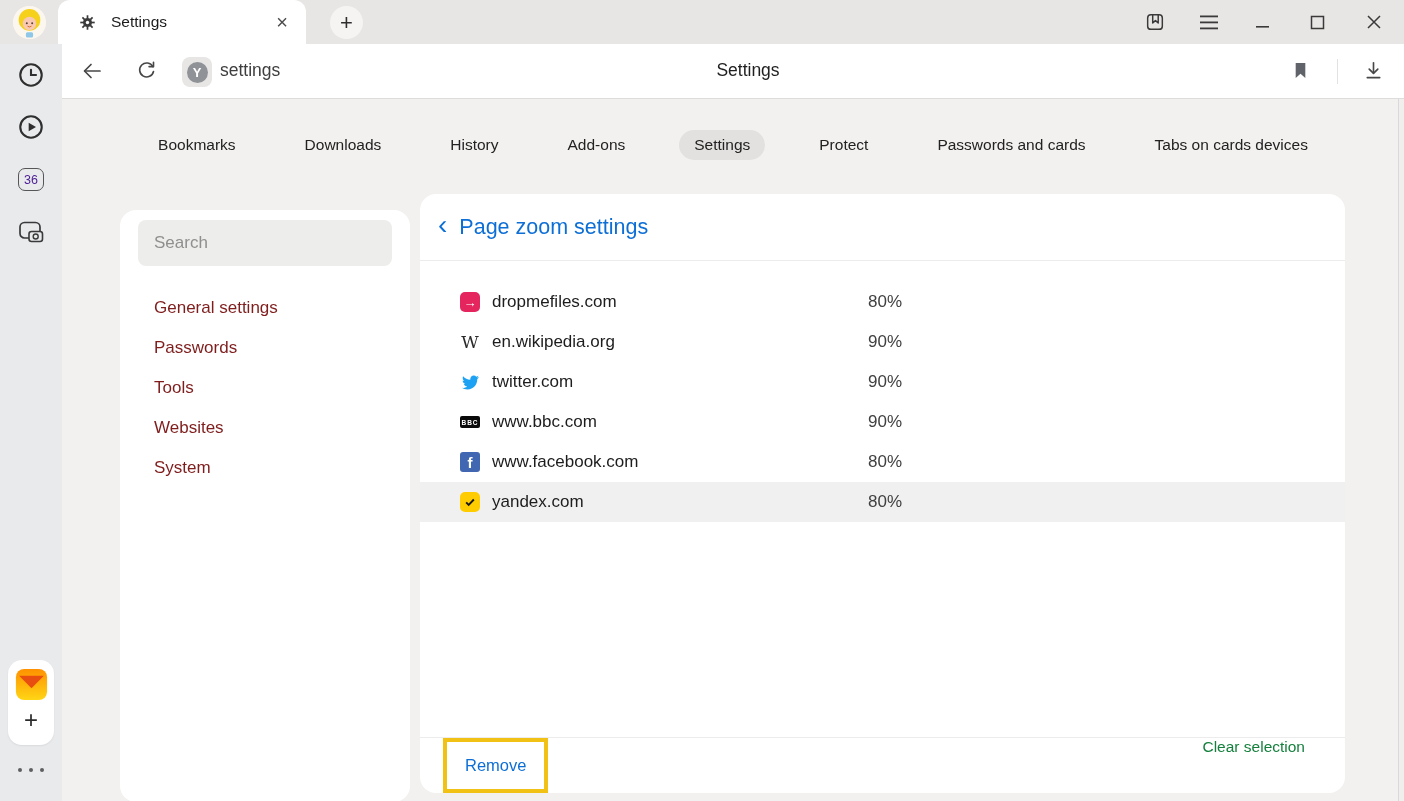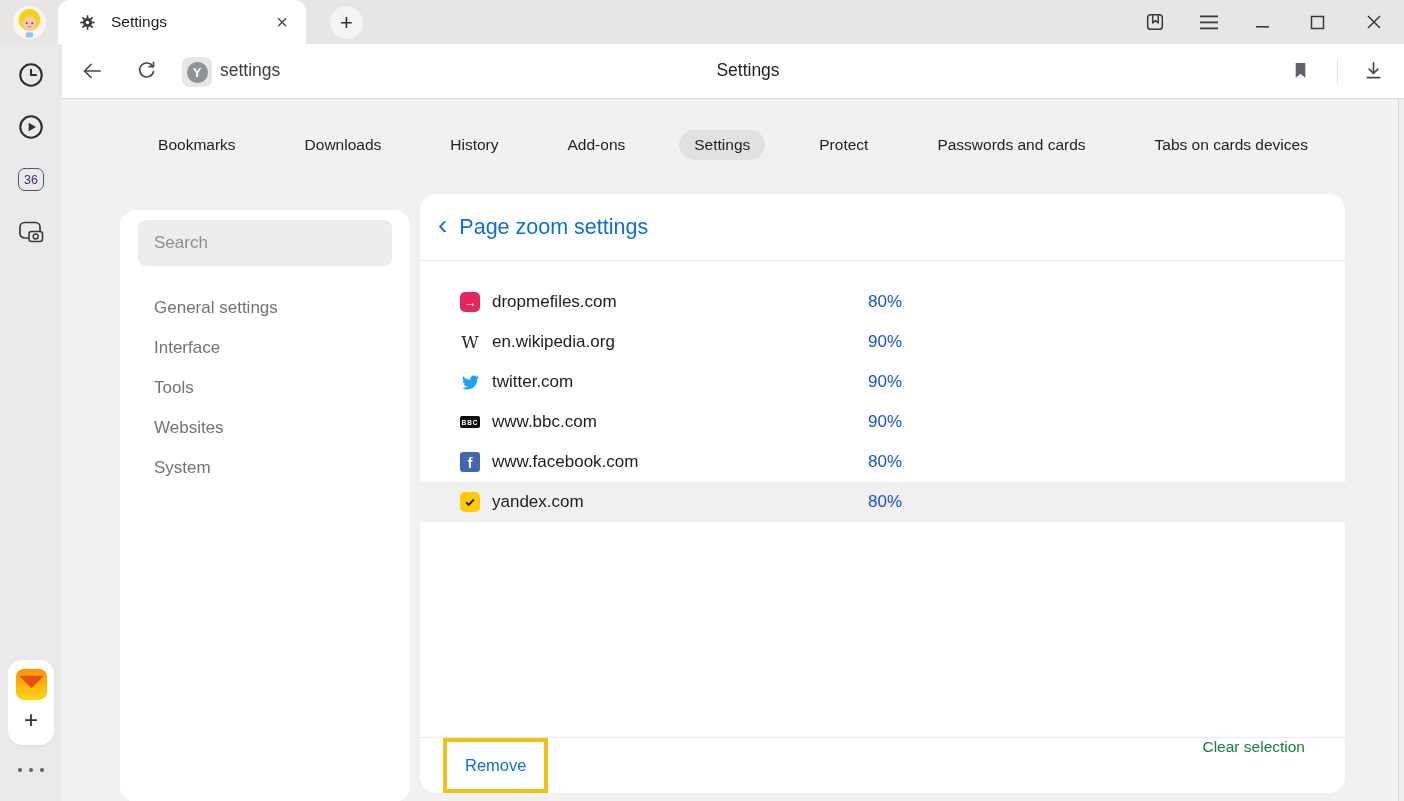--- a/index.html
+++ b/index.html
@@ -54,35 +54,35 @@
   .nav-item{font-size:15.5px;color:#222;padding:6px 15px;border-radius:16px;cursor:pointer;white-space:nowrap;}
   .nav-item.active{background:#e3e1df;}
 
   .sidebar-card{position:absolute;left:120px;top:210px;width:290px;height:592px;
                 background:#fff;border-radius:16px;}
   .search{display:block;margin:10px 18px 0;width:254px;height:46px;background:#ededeb;
           border:none;border-radius:8px;padding:0 16px;font-size:17px;color:#333;
           font-family:"Liberation Sans",sans-serif;outline:none;}
   .search::placeholder{color:#8f8f8f;}
   .side-list{margin-top:22px;}
-  .side-item{height:40px;line-height:40px;padding-left:34px;font-size:17px;color:#737373;cursor:pointer;}
+  .side-item{height:40px;line-height:40px;padding-left:34px;font-size:17px;color:#7f1d1d;cursor:pointer;}
 
   .main-card{position:absolute;left:420px;top:194px;width:925px;height:599px;background:#fff;
              border-radius:16px;display:flex;flex-direction:column;}
   .main-header{height:67px;border-bottom:1px solid #ececec;display:flex;align-items:center;
                padding-left:18px;cursor:pointer;flex:none;}
   .back-chevron{color:#0d6fd6;font-size:28px;line-height:1;margin:-4px 12px 0 0;}
   .main-title{color:#0d6fd6;font-size:21.5px;}
   .site-list{padding-top:21px;}
   .site-row{height:40px;display:flex;align-items:center;padding-left:40px;cursor:pointer;}
   .site-row.selected{background:#f0f0f0;}
   .favicon{width:20px;height:20px;margin-right:12px;flex:none;display:flex;
            align-items:center;justify-content:center;}
   .site-name{font-size:17px;color:#1d1d1d;width:376px;}
-  .site-zoom{font-size:17px;color:#1d4ed8;}
+  .site-zoom{font-size:17px;color:#404040;}
   .main-footer{margin-top:auto;height:56px;border-top:1px solid #ececec;display:flex;
                justify-content:space-between;padding:0 40px 0 23px;flex:none;}
   .remove-btn{border:4px solid #f2c116;background:#fff;color:#0d6fd6;font-size:16.5px;
               padding:8px 18px;cursor:pointer;font-family:"Liberation Sans",sans-serif;}
   .clear-link{color:#15803d;font-size:15.5px;cursor:pointer;}
 
   
   .fav-drop{width:20px;height:20px;border-radius:5px;background:#e5255e;color:#fff;
             font-size:13px;font-weight:bold;display:flex;align-items:center;justify-content:center;}
   .fav-wiki{font-family:"DejaVu Serif","Liberation Serif",serif;font-size:17px;color:#2a2a2a;line-height:1;}
@@ -253,21 +253,21 @@
     <div class="nav-item active">Settings</div>
     <div class="nav-item">Protect</div>
     <div class="nav-item">Passwords and cards</div>
     <div class="nav-item">Tabs on cards devices</div>
   </div>
 
   <div class="sidebar-card">
     <input class="search" type="text" placeholder="Search" style="">
     <div class="side-list">
       <div class="side-item">General settings</div>
-      <div class="side-item">Interface</div>
+      <div class="side-item">Passwords</div>
       <div class="side-item">Tools</div>
       <div class="side-item">Websites</div>
       <div class="side-item">System</div>
     </div>
   </div>
 
   <div class="main-card">
     <div class="main-header">
       <span class="back-chevron">‹</span>
       <span class="main-title">Page zoom settings</span>

